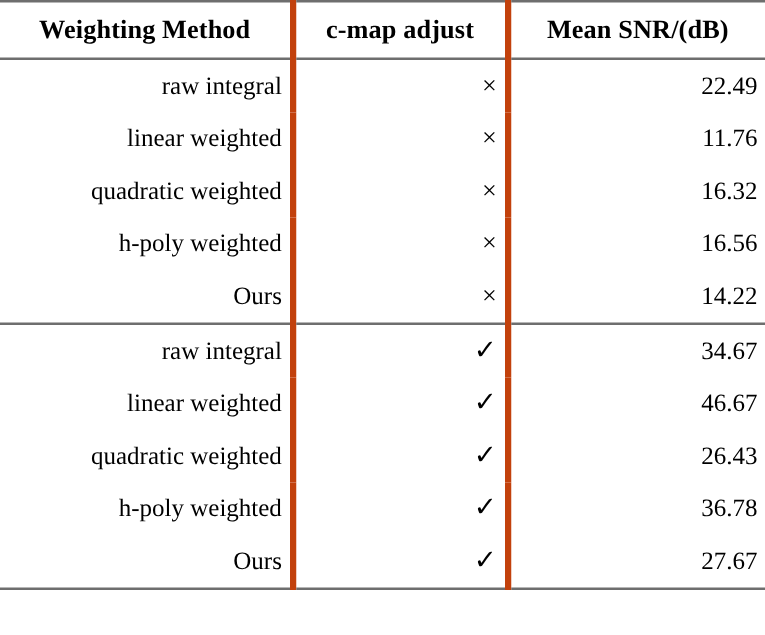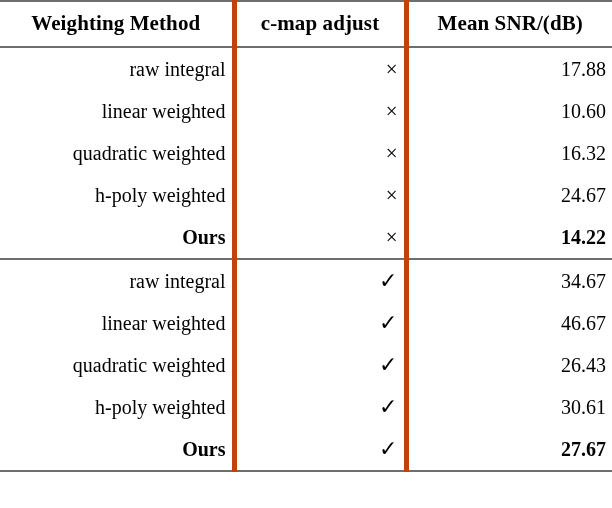--- a/index.html
+++ b/index.html
@@ -52,21 +52,21 @@
     vertical-align: middle;
   }
 
   
   thead th.sep-l,
   tbody td.sep-l { border-left: 5px solid #c2410c; }
 
   tr.midrule > td { border-top: 2px solid #6e6e6e; }
   tr.lastrow > td { border-bottom: 2px solid #6e6e6e; }
 
-  td.bold, th.bold { font-weight: bold; }
+  td.bold, th.bold { font-weight: normal; }
 
   .mark {
     font-family: "Liberation Serif", "DejaVu Serif", serif;
     font-size: 21px;
     line-height: 1;
     display: inline-block;
   }
   .mark-check { font-size: 22px; }
   .mark-cross { font-size: 21px; }
 </style>
@@ -85,36 +85,36 @@
         <th>Weighting Method</th>
         <th class="sep-l">c-map adjust</th>
         <th class="sep-l">Mean SNR/(dB)</th>
       </tr>
     </thead>
     <tbody>
 
       <tr>
         <td>raw integral</td>
         <td class="sep-l"><span class="mark mark-cross">×</span></td>
-        <td class="sep-l">17.88</td>
+        <td class="sep-l">22.49</td>
       </tr>
       <tr>
         <td>linear weighted</td>
         <td class="sep-l"><span class="mark mark-cross">×</span></td>
-        <td class="sep-l">10.60</td>
+        <td class="sep-l">11.76</td>
       </tr>
       <tr>
         <td>quadratic weighted</td>
         <td class="sep-l"><span class="mark mark-cross">×</span></td>
         <td class="sep-l">16.32</td>
       </tr>
       <tr>
         <td>h-poly weighted</td>
         <td class="sep-l"><span class="mark mark-cross">×</span></td>
-        <td class="sep-l">24.67</td>
+        <td class="sep-l">16.56</td>
       </tr>
       <tr>
         <td class="bold">Ours</td>
         <td class="sep-l"><span class="mark mark-cross">×</span></td>
         <td class="sep-l bold">14.22</td>
       </tr>
 
       <tr class="midrule">
         <td>raw integral</td>
         <td class="sep-l"><span class="mark mark-check">✓</span></td>
@@ -126,21 +126,21 @@
         <td class="sep-l">46.67</td>
       </tr>
       <tr>
         <td>quadratic weighted</td>
         <td class="sep-l"><span class="mark mark-check">✓</span></td>
         <td class="sep-l">26.43</td>
       </tr>
       <tr>
         <td>h-poly weighted</td>
         <td class="sep-l"><span class="mark mark-check">✓</span></td>
-        <td class="sep-l">30.61</td>
+        <td class="sep-l">36.78</td>
       </tr>
       <tr class="lastrow">
         <td class="bold">Ours</td>
         <td class="sep-l"><span class="mark mark-check">✓</span></td>
         <td class="sep-l bold">27.67</td>
       </tr>
     </tbody>
   </table>
 </div>
 

